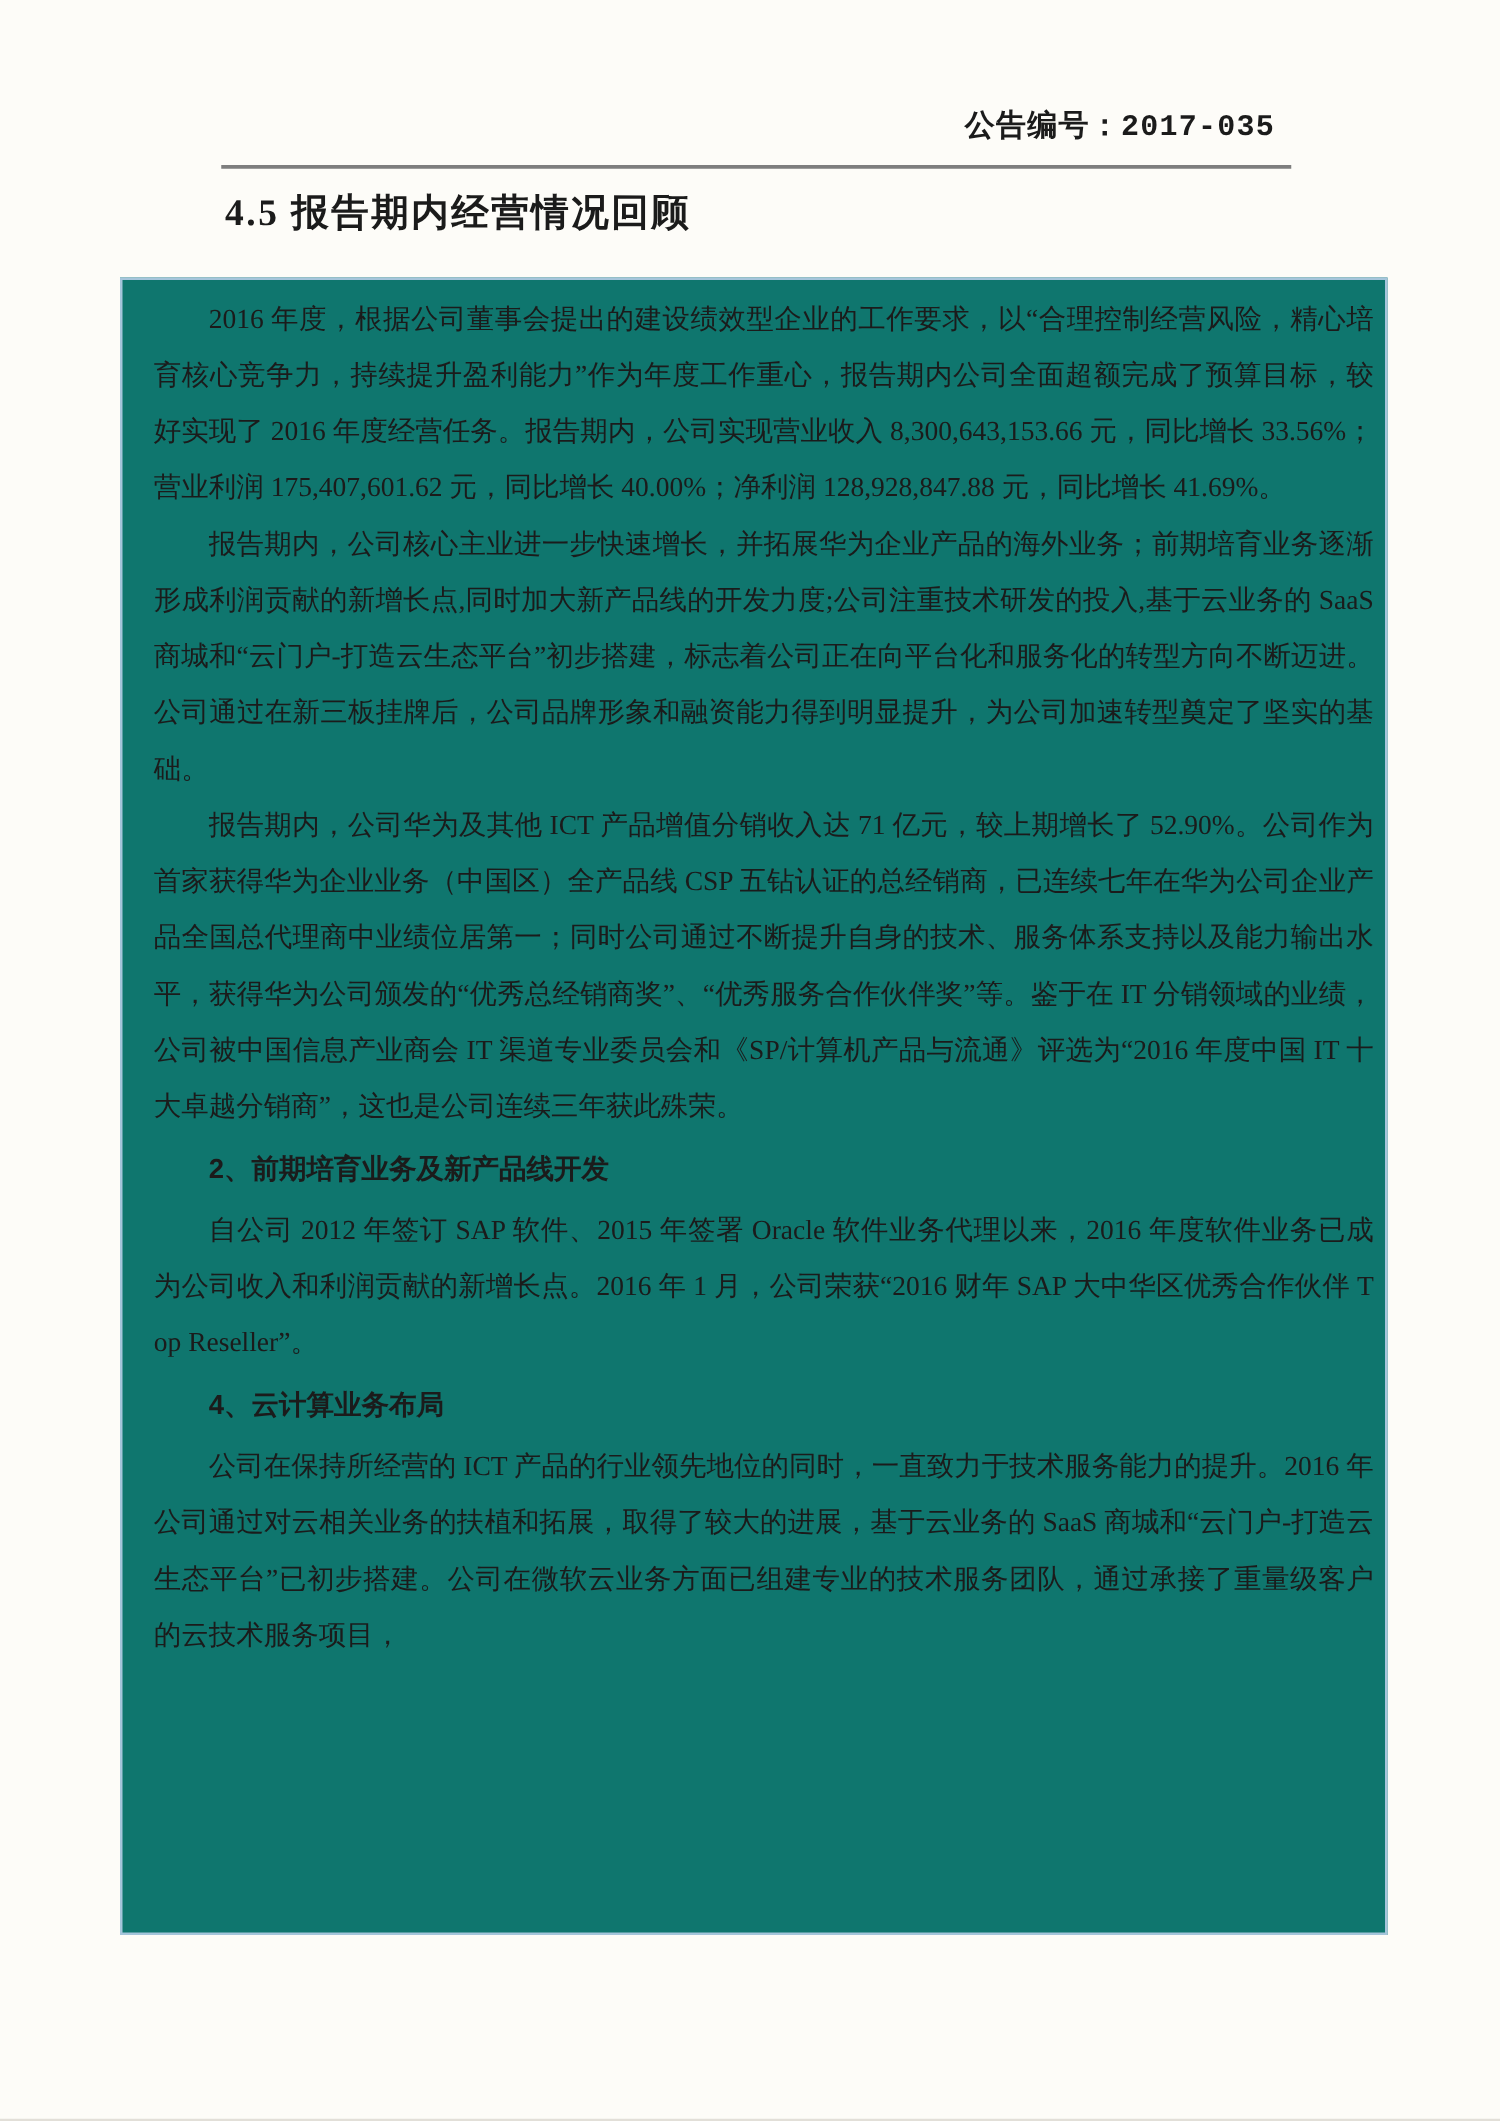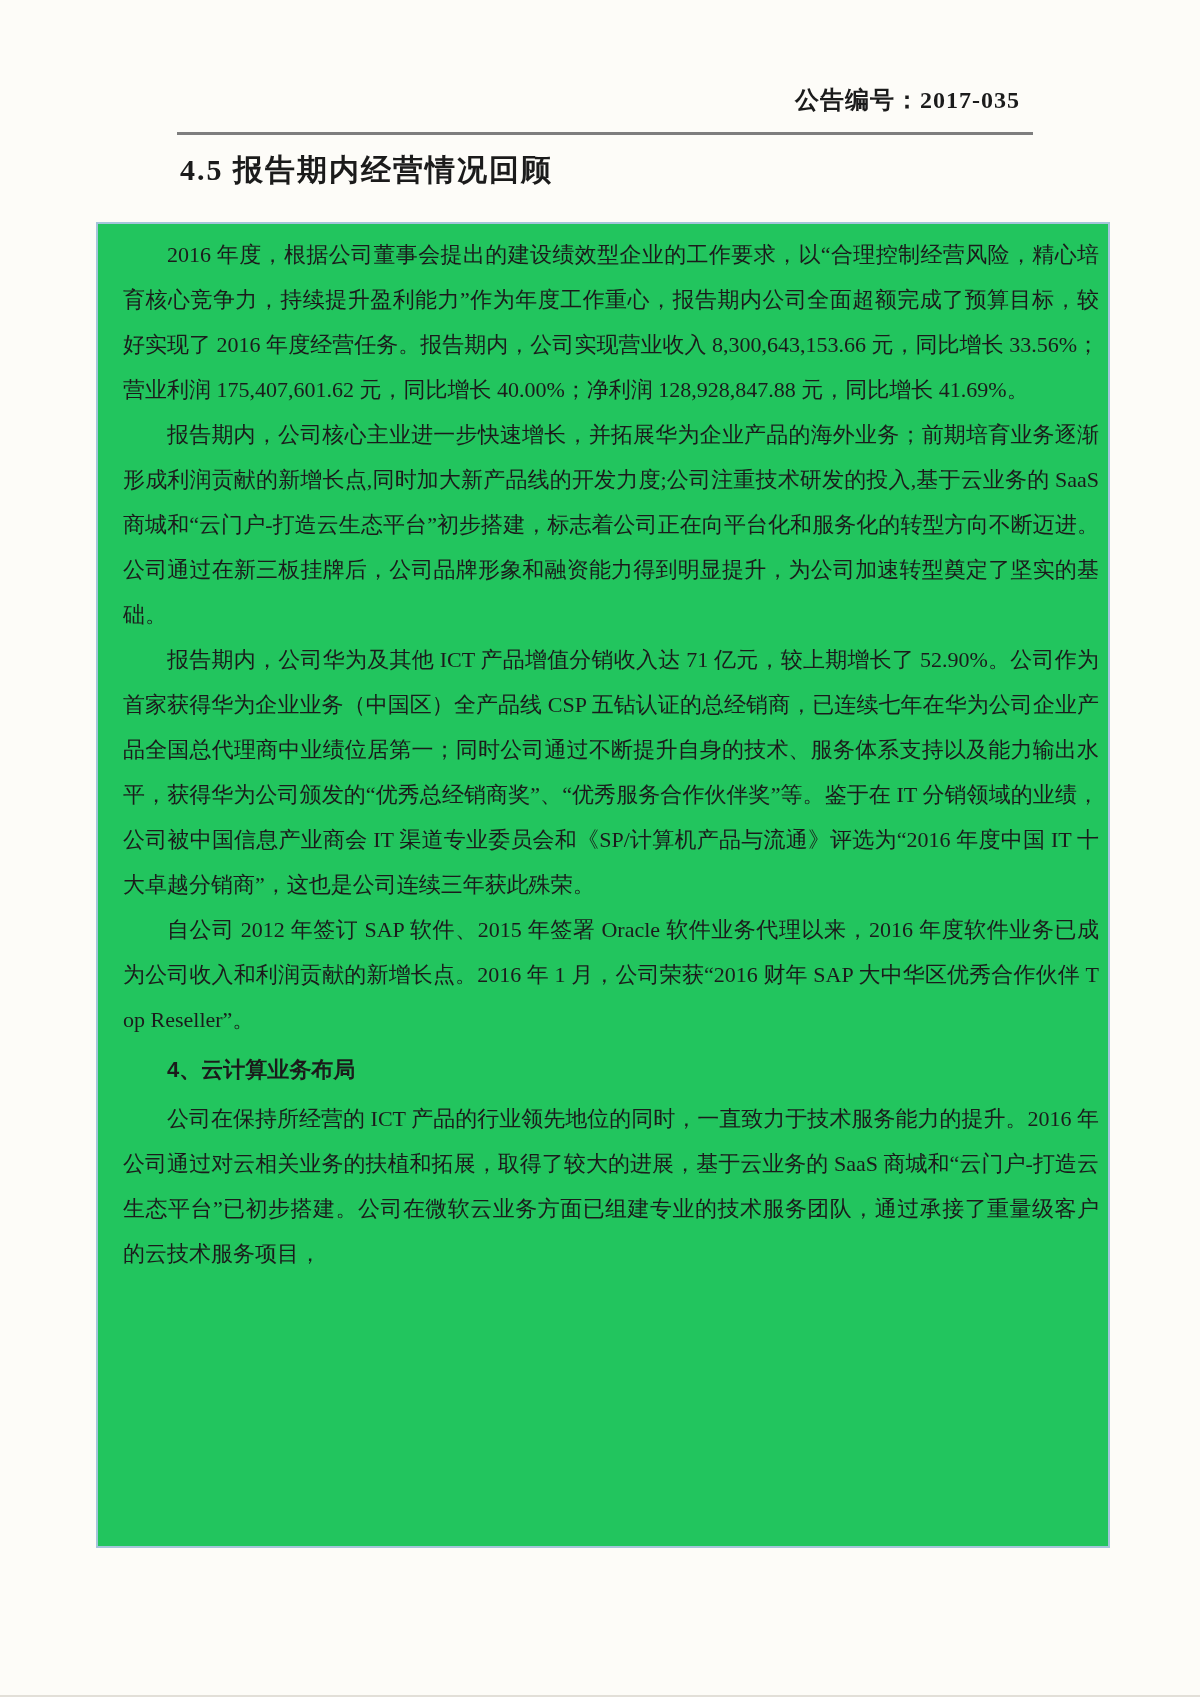--- a/index.html
+++ b/index.html
@@ -11,20 +11,21 @@
     color:#1b1b1b;
     overflow:hidden;
   }
   .doc-number{
     position:absolute;
     top:84px;right:180px;
     font-size:24px;
     font-weight:bold;
     letter-spacing:1px;
     white-space:nowrap;
+    font-family:Liberation Mono, monospace;
   }
   .header-rule{
     position:absolute;
     left:177px;top:132px;
     width:856px;height:3px;
     background:#7e7e7e;
   }
   .section-title{
     position:absolute;
     left:180px;top:150px;
@@ -69,24 +70,25 @@
 </style>
 </head>
 <body style="background: rgb(253, 252, 248); color: rgb(27, 27, 27);">
 
 <div class="doc-number">公告编号：2017-035</div>
 
 <div class="header-rule" style="background: rgb(126, 126, 126);"></div>
 
 <div class="section-title">4.5 报告期内经营情况回顾</div>
 
-<div class="content-box" style="border-color: rgb(165, 197, 219); background: #22c55e; padding-left: 25px;">
+<div class="content-box" style="border-color: rgb(165, 197, 219); background: #0f766e; padding-left: 25px;">
   <div>
       <p class="para">2016 年度，根据公司董事会提出的建设绩效型企业的工作要求，以“合理控制经营风险，精心培育核心竞争力，持续提升盈利能力”作为年度工作重心，报告期内公司全面超额完成了预算目标，较好实现了 2016 年度经营任务。报告期内，公司实现营业收入 8,300,643,153.66 元，同比增长 33.56%；营业利润 175,407,601.62 元，同比增长 40.00%；净利润 128,928,847.88 元，同比增长 41.69%。</p>
       <p class="para">报告期内，公司核心主业进一步快速增长，并拓展华为企业产品的海外业务；前期培育业务逐渐形成利润贡献的新增长点,同时加大新产品线的开发力度;公司注重技术研发的投入,基于云业务的 SaaS 商城和“云门户-打造云生态平台”初步搭建，标志着公司正在向平台化和服务化的转型方向不断迈进。公司通过在新三板挂牌后，公司品牌形象和融资能力得到明显提升，为公司加速转型奠定了坚实的基础。</p>
       <p class="para">报告期内，公司华为及其他 ICT 产品增值分销收入达 71 亿元，较上期增长了 52.90%。公司作为首家获得华为企业业务（中国区）全产品线 CSP 五钻认证的总经销商，已连续七年在华为公司企业产品全国总代理商中业绩位居第一；同时公司通过不断提升自身的技术、服务体系支持以及能力输出水平，获得华为公司颁发的“优秀总经销商奖”、“优秀服务合作伙伴奖”等。鉴于在 IT 分销领域的业绩，公司被中国信息产业商会 IT 渠道专业委员会和《SP/计算机产品与流通》评选为“2016 年度中国 IT 十大卓越分销商”，这也是公司连续三年获此殊荣。</p>
+      <p class="heading">2、前期培育业务及新产品线开发</p>
       <p class="para">自公司 2012 年签订 SAP 软件、2015 年签署 Oracle 软件业务代理以来，2016 年度软件业务已成为公司收入和利润贡献的新增长点。2016 年 1 月，公司荣获“2016 财年 SAP 大中华区优秀合作伙伴 Top Reseller”。</p>
       <p class="heading">4、云计算业务布局</p>
       <p class="para">公司在保持所经营的 ICT 产品的行业领先地位的同时，一直致力于技术服务能力的提升。2016 年公司通过对云相关业务的扶植和拓展，取得了较大的进展，基于云业务的 SaaS 商城和“云门户-打造云生态平台”已初步搭建。公司在微软云业务方面已组建专业的技术服务团队，通过承接了重量级客户的云技术服务项目，</p>
     </div>
 </div>
 
 <div class="page-bottom-edge"></div>
 
 </body></html>

